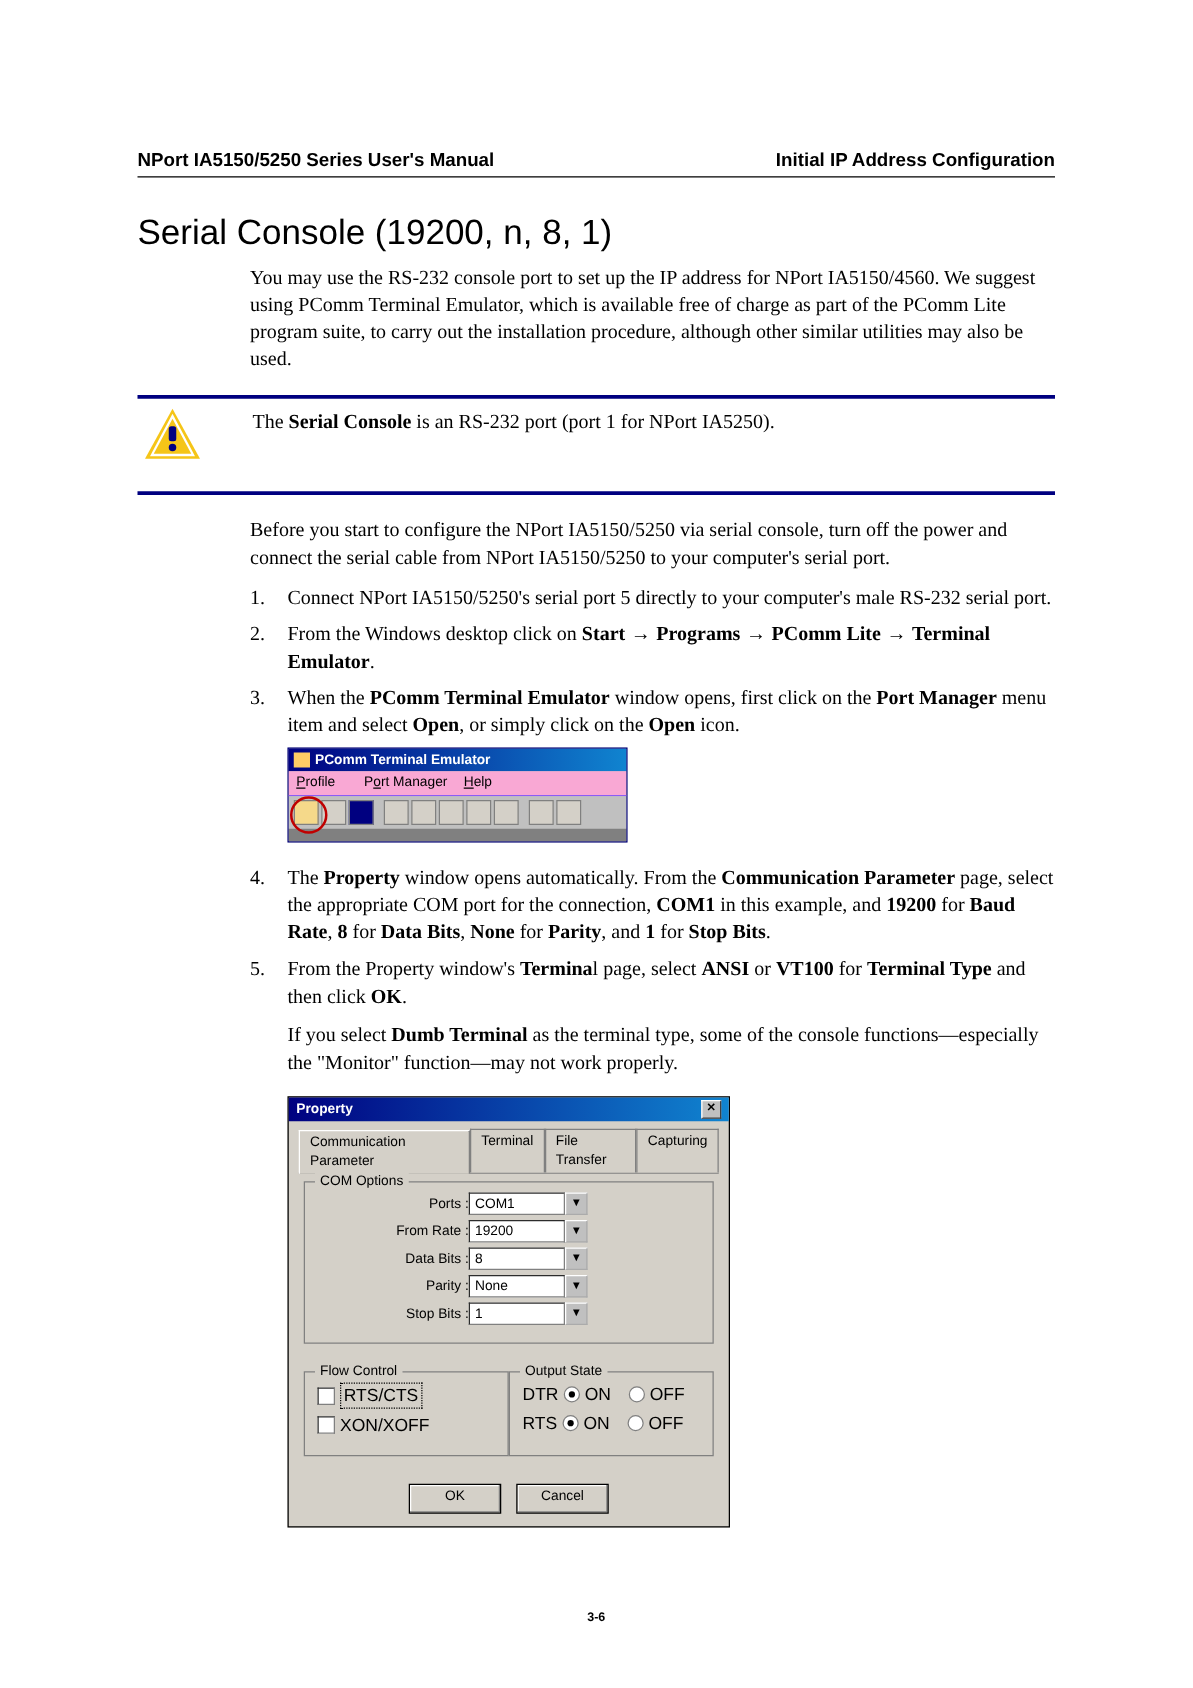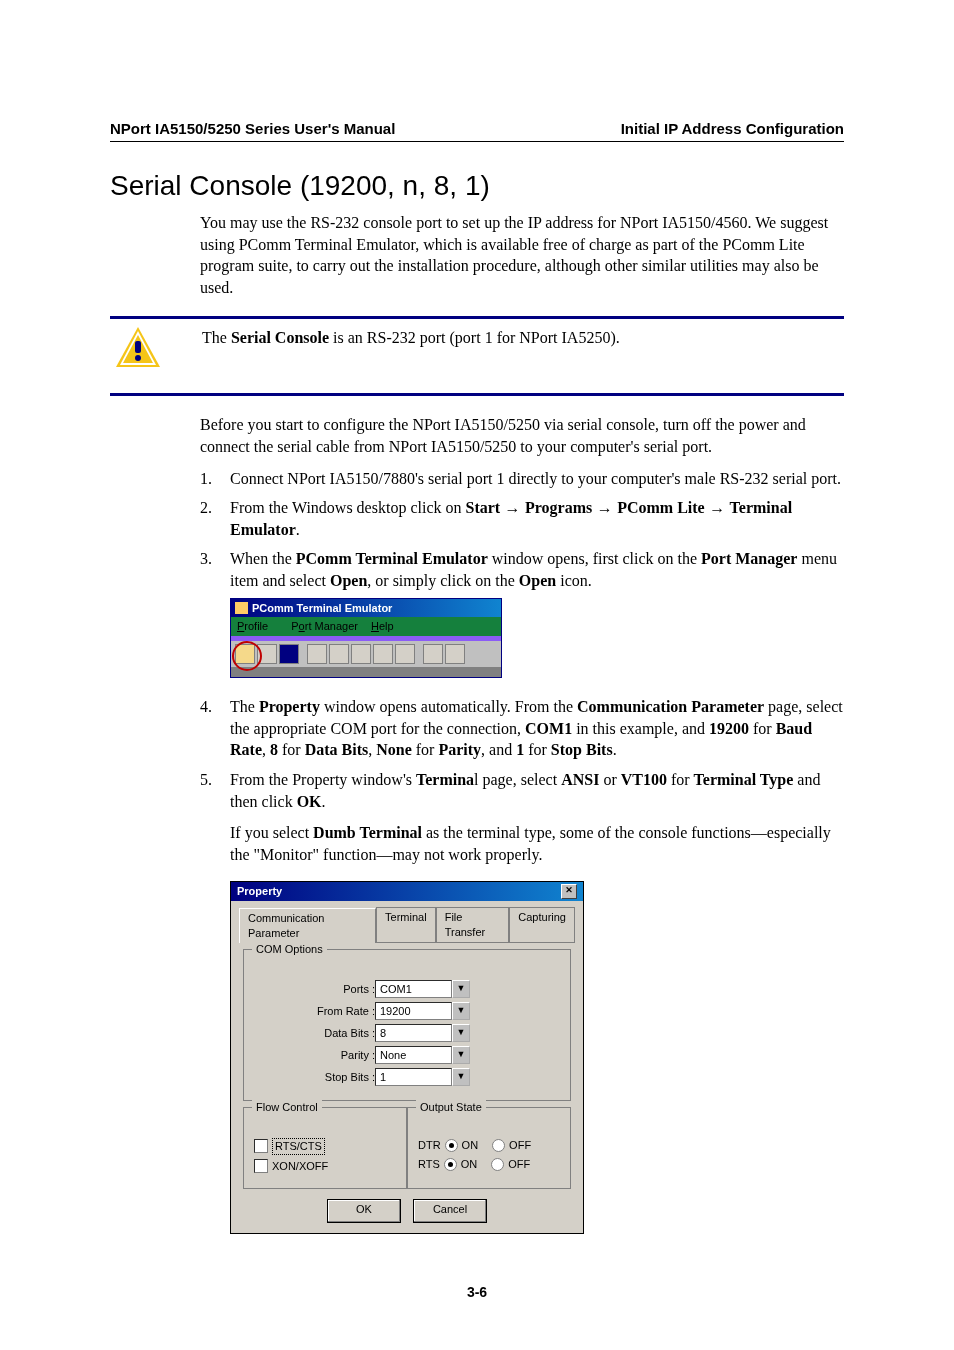--- a/index.html
+++ b/index.html
@@ -111,22 +111,22 @@
     align-items: center;
     gap: 4px;
   }
   .pcomm-title-icon {
     width: 13px;
     height: 12px;
     background: #ffcc66;
   }
   .pcomm-menu {
     padding: 2px 6px;
-    background: #15803d;
-    border-bottom: 5px solid #8b5cf6;
+    background: #f9a8d4;
+    border-bottom: 1px solid #8b5cf6;
   }
   .pcomm-menu span {
     margin-right: 10px;
   }
   .pcomm-menu u {
     text-decoration: underline;
   }
   .pcomm-toolbar {
     padding: 3px 4px;
     background: #c0c0c0;
@@ -215,21 +215,21 @@
     background: #d4d0c8;
     border-top: 1px solid #fff;
     border-left: 1px solid #fff;
     border-right: 1px solid #808080;
     top: 1px;
   }
   .group-box {
     border: 1px solid #808080;
     border-top-color: #808080;
     border-left-color: #808080;
-    padding: 26px 10px 10px 10px;
+    padding: 4px 10px 10px 10px;
     margin: 6px 4px 6px 4px;
     position: relative;
   }
   .group-label {
     position: absolute;
     top: -8px;
     left: 8px;
     background: #d4d0c8;
     padding: 0 4px;
     font-size: 11px;
@@ -262,32 +262,32 @@
     width: 16px;
     background: #c0c0c0;
     border: 1px outset #fff;
     text-align: center;
     font-size: 9px;
     line-height: 14px;
   }
   .two-col {
     display: flex;
     gap: 0;
-    margin: 6px 4px;
+    margin: 22px 4px;
   }
   .two-col .group-box {
     flex: 1;
     margin: 0;
   }
   .checkbox-row, .radio-row {
     display: flex;
     align-items: center;
     gap: 4px;
     margin: 4px 0;
-    font-size: 11px;
+    font-size: 14px;
   }
   .checkbox-fake {
     width: 12px;
     height: 12px;
     border: 1px inset #808080;
     background: #fff;
   }
   .radio-fake {
     width: 11px;
     height: 11px;
@@ -326,21 +326,21 @@
     font-size: 11px;
   }
   .pagenum {
     position: absolute;
     bottom: 50px;
     left: 0;
     right: 0;
     text-align: center;
     font-family: Arial, sans-serif;
     font-weight: bold;
-    font-size: 14px;
+    font-size: 10px;
   }
   b { font-weight: bold; }
   .arrow { font-family: Arial, sans-serif; }
   .com-options-inner { padding-right: 90px; }
 </style>
 </head>
 <body>
 
 <div class="page">
 
@@ -370,21 +370,21 @@
       </div>
     </div>
   </div>
 
   <div class="body-block">
     <p class="body-para">Before you start to configure the NPort IA5150/5250 via serial console, turn off the power and connect the serial cable from NPort IA5150/5250 to your computer's serial port.</p>
 
     <ol class="ol">
       <li class="ol-item">
         <div class="ol-num">1.</div>
-        <div class="ol-text">Connect NPort IA5150/7880's serial port 1 directly to your computer's male RS-232 serial port.</div>
+        <div class="ol-text">Connect NPort IA5150/5250's serial port 5 directly to your computer's male RS-232 serial port.</div>
       </li>
 
       <li class="ol-item">
         <div class="ol-num">2.</div>
         <div class="ol-text">
           <span>From the Windows desktop click on </span><b>Start</b><b class="arrow"> → </b><b>Programs</b><b class="arrow"> → </b><b>PComm Lite</b><b class="arrow"> → </b><b>Terminal Emulator</b><span>.</span>
         </div>
       </li>
 
       <li class="ol-item">

